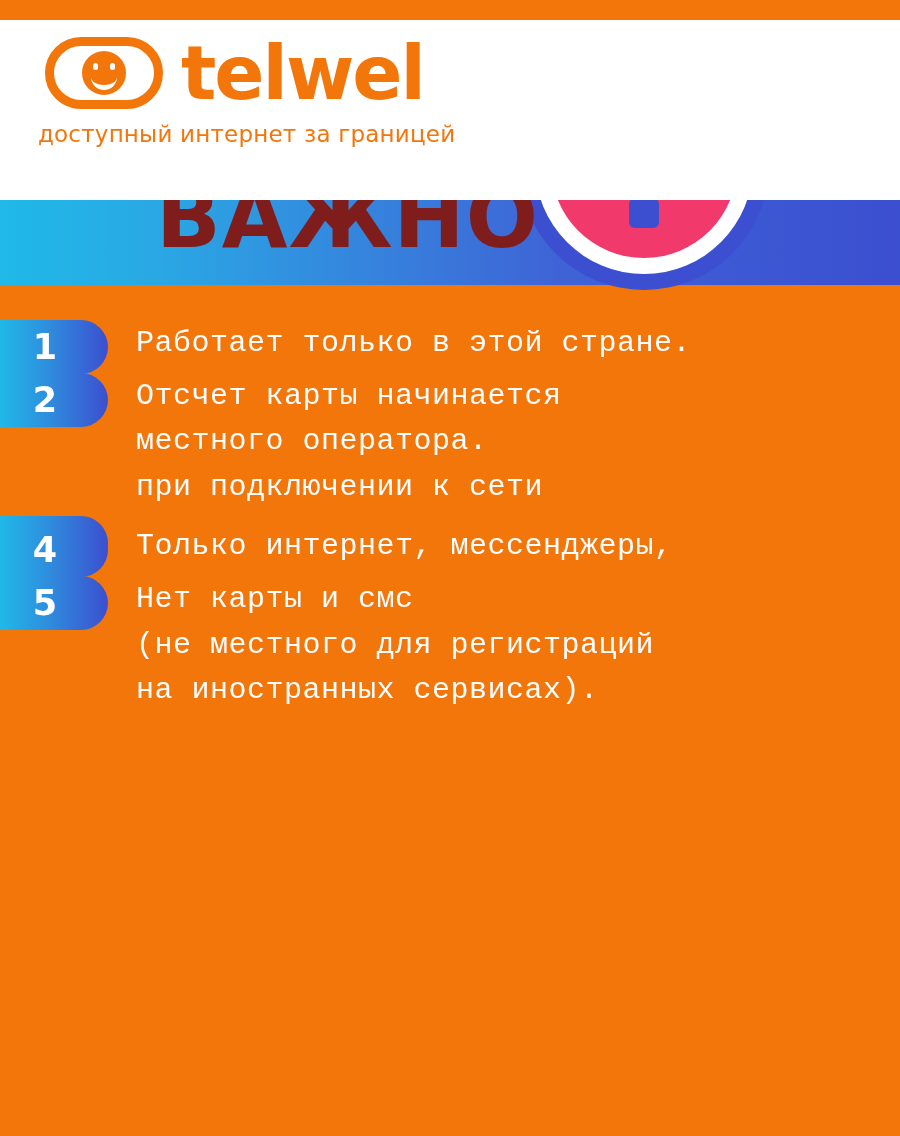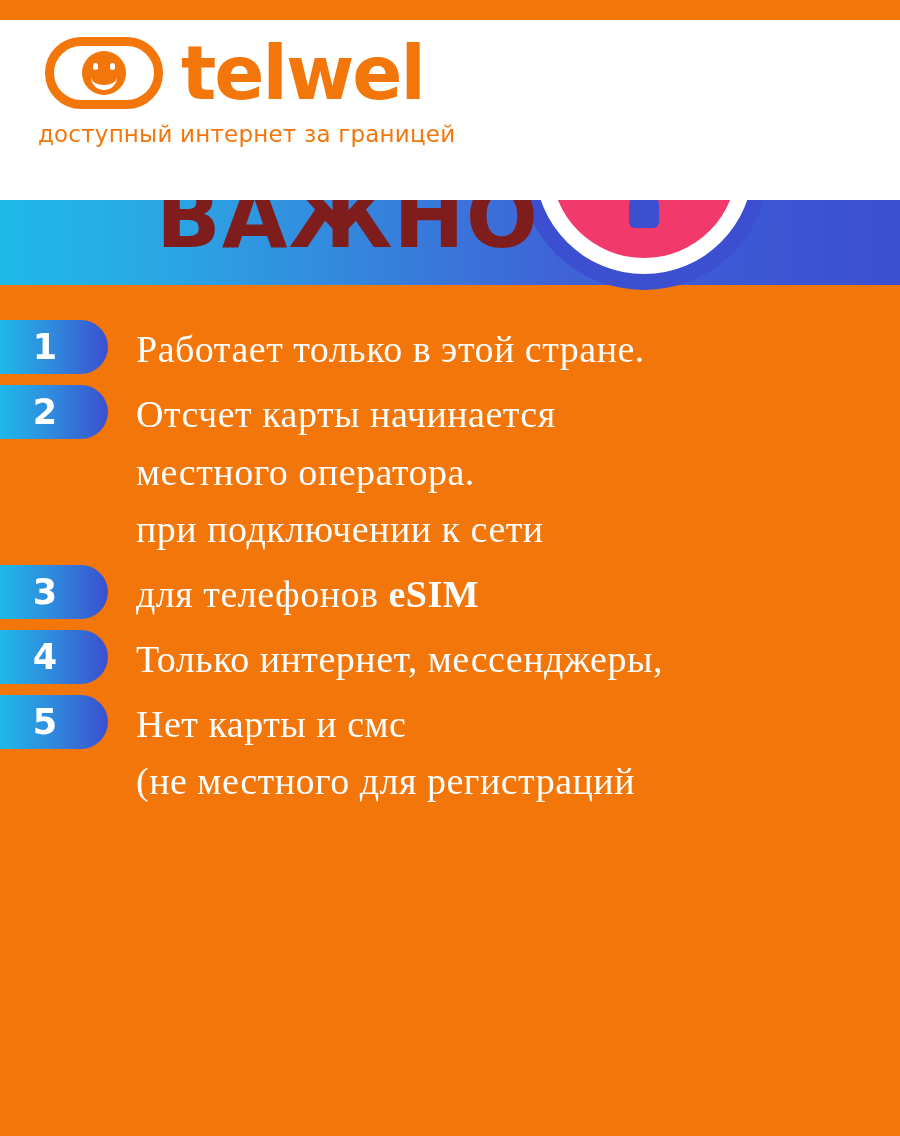--- a/index.html
+++ b/index.html
@@ -197,22 +197,22 @@
     align-items: center;
     justify-content: center;
     box-sizing: border-box;
     padding-right: 18px;
   }
   .item-lines {
     margin-left: 136px;
     padding-top: 1px;
   }
   .line {
-    font-family: Liberation Serif, serif;
-    font-size: 38px;
+    font-family: Liberation Mono, monospace;
+    font-size: 30px;
     line-height: 1.52;
     color: #ffffff;
     letter-spacing: 0.5px;
     white-space: nowrap;
   }
   .line b {
     font-weight: bold;
   }
 </style>
 </head>
@@ -258,33 +258,33 @@
       <div class="item-lines">
         <div class="line">Отсчет карты начинается</div>
         <div class="line">местного оператора.</div>
         <div class="line">при подключении к сети</div>
       </div>
     </div>
 
     <div class="item">
       <div class="num-badge">3</div>
       <div class="item-lines">
-        <div class="line"><span>для телефонов </span><b>eSIM</b></div>
       </div>
     </div>
 
     <div class="item">
       <div class="num-badge">4</div>
       <div class="item-lines">
         <div class="line">Только интернет, мессенджеры,</div>
       </div>
     </div>
 
     <div class="item">
       <div class="num-badge">5</div>
       <div class="item-lines">
         <div class="line">Нет карты и смс</div>
         <div class="line">(не местного для регистраций</div>
+        <div class="line">на иностранных сервисах).</div>
       </div>
     </div>
 
   </div>
 </div>
 
 </body></html>

